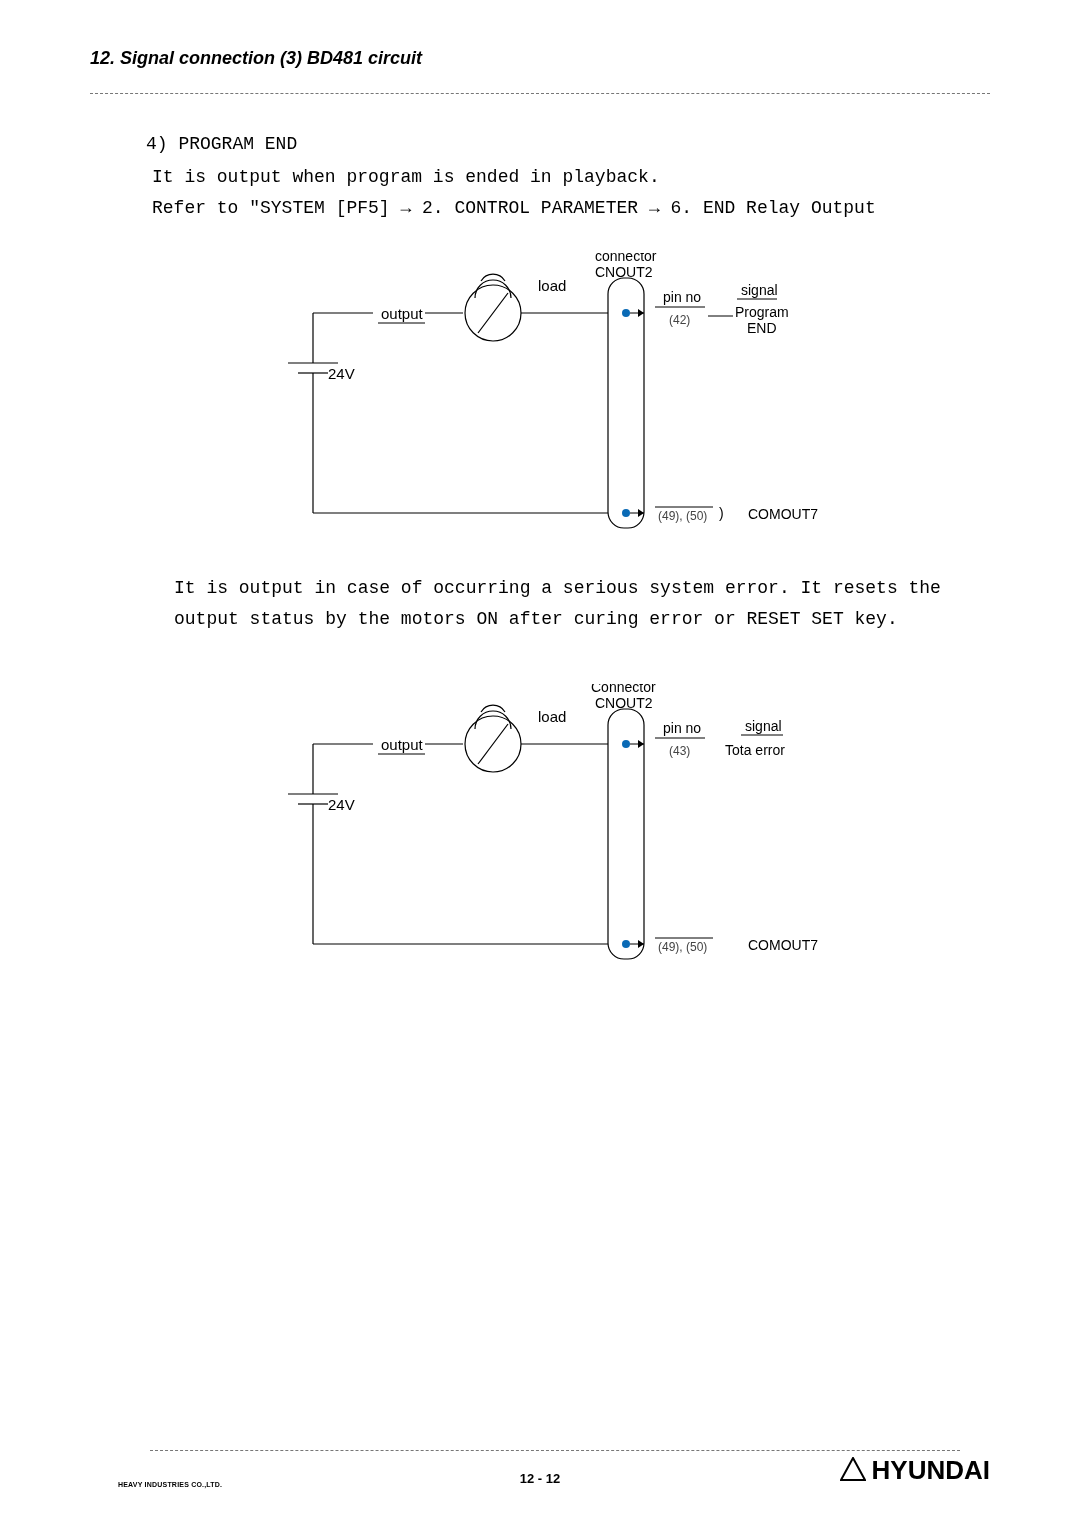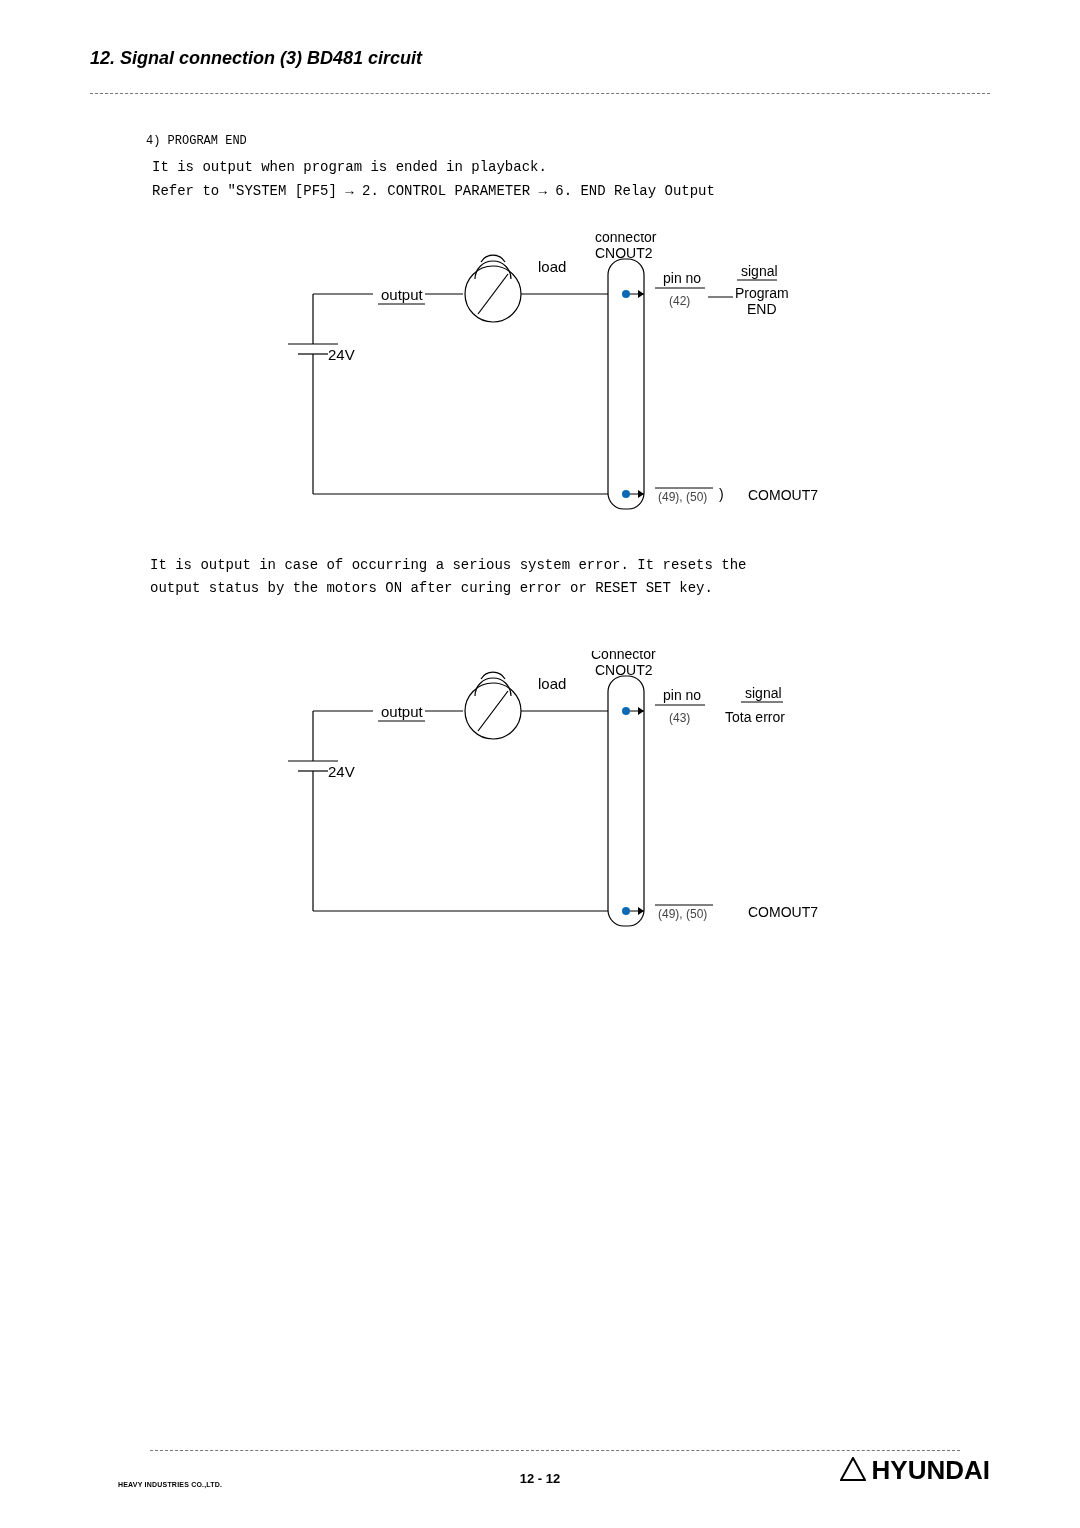--- a/index.html
+++ b/index.html
@@ -21,26 +21,26 @@
   .header-line {
     border-top: 1px dashed #777;
     margin-bottom: 40px;
   }
   .content {
     padding-left: 56px;
     padding-right: 10px;
   }
   .section-head {
     font-family: "Courier New", monospace;
-    font-size: 12px;
+    font-size: 18px;
     margin-bottom: 8px;
   }
   .body-text {
     font-family: "Courier New", monospace;
-    font-size: 14px;
+    font-size: 18px;
     margin-left: 6px;
     line-height: 1.7;
   }
   .diagram-wrap {
     display: flex;
     justify-content: center;
     margin: 30px 0 30px 0;
   }
   .footer-wrap {
     position: absolute;
@@ -144,21 +144,21 @@
       <circle cx="363" cy="260" r="4" fill="#0a6ab5"></circle>
       <line x1="367" y1="260" x2="381" y2="260" stroke="#000" stroke-width="1"></line>
       <polygon points="381,260 375,256 375,264" fill="#000"></polygon>
       <text x="395" y="267" class="svg-pin-text">(49), (50)</text>
       <line x1="392" y1="254" x2="450" y2="254" stroke="#000" stroke-width="1"></line>
       <text x="456" y="265" font-size="14">)</text>
       <text x="485" y="266" font-size="14">COMOUT7</text>
     </svg>
   </div>
 
-  <div class="body-text" style="margin-left:4px;">
+  <div class="body-text" style="margin-left:28px;">
     <span>It is output in case of occurring a serious system error. It resets the</span><br>
     <span>output status by the motors ON after curing error or  RESET   SET  key.</span>
   </div>
 
   <div class="diagram-wrap" style="margin-top:50px;">
     <svg width="600" height="290" viewBox="0 0 600 290">
       <line x1="25" y1="110" x2="75" y2="110" stroke="#000" stroke-width="1.2"></line>
       <line x1="35" y1="120" x2="65" y2="120" stroke="#000" stroke-width="1.2"></line>
       <line x1="50" y1="110" x2="50" y2="60" stroke="#000" stroke-width="1.2"></line>
       <line x1="50" y1="120" x2="50" y2="260" stroke="#000" stroke-width="1.2"></line>

